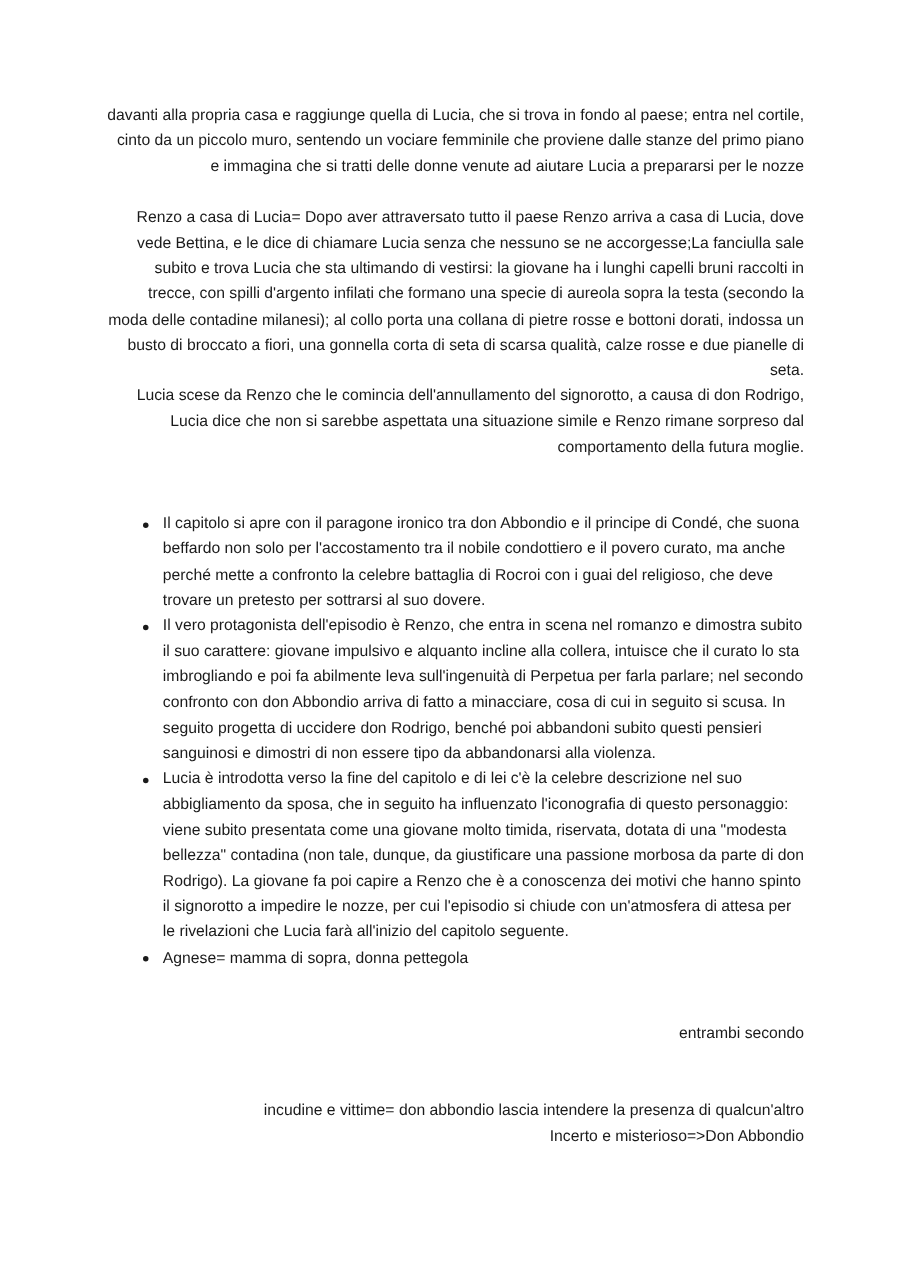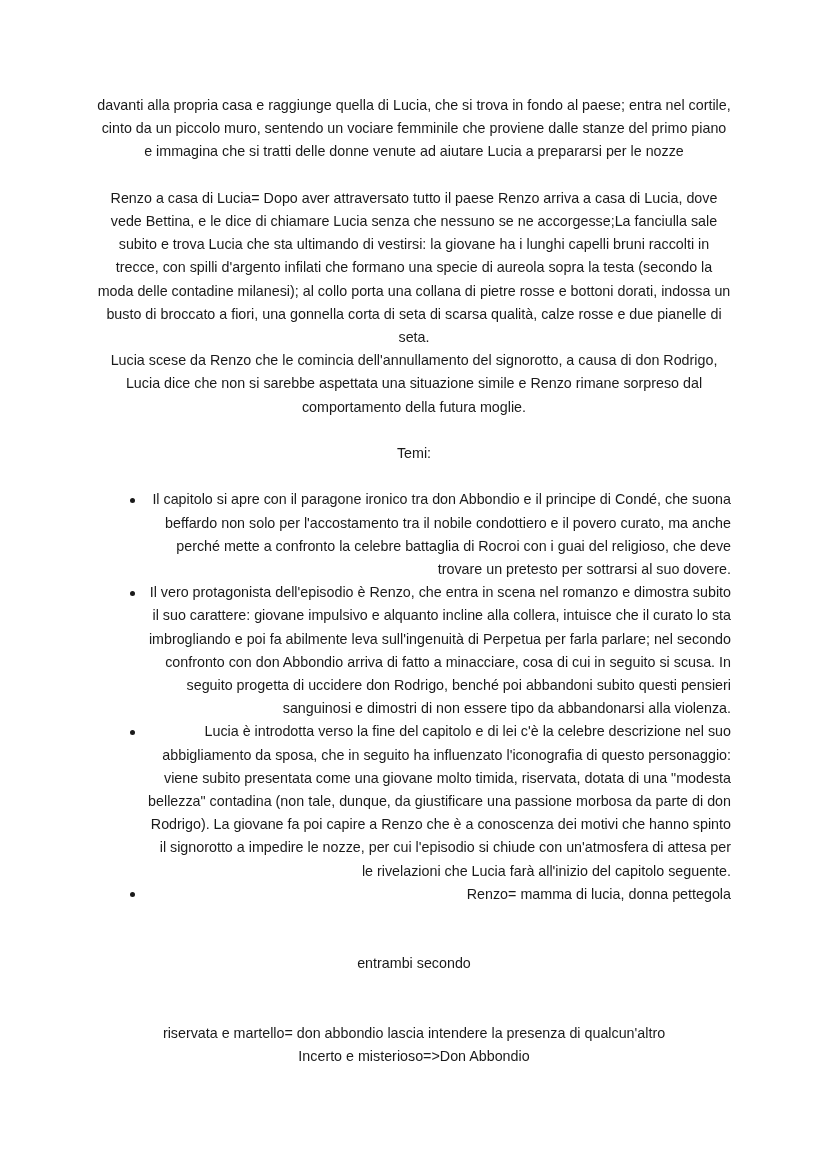--- a/index.html
+++ b/index.html
@@ -21,38 +21,37 @@
     top: 94px;
     width: 634px;
     font-family: "Liberation Sans", sans-serif;
     font-size: 14.3px;
     line-height: 23.2px;
     color: #1a1a1a;
     -webkit-font-smoothing: antialiased;
   }
   .para {
     margin: 0;
-    text-align: center;
+    text-align: right;
   }
   .spacer {
     height: 23.2px;
   }
   .lead-in {
     font-weight: normal;
   }
   ul.temi-list {
     margin: 0;
     padding: 0;
     list-style: none;
   }
   ul.temi-list > li {
     position: relative;
     padding-left: 51px;
     margin: 0;
-    text-align: right;
   }
   ul.temi-list > li::before {
     content: "";
     position: absolute;
     left: 33px;
     top: 9.5px;
     width: 5px;
     height: 5px;
     border-radius: 50%;
     background: #1a1a1a;
@@ -68,36 +67,35 @@
 
     <div class="spacer"></div>
 
     <p class="para"><span class="lead-in">Renzo a casa di Lucia</span><span>= Dopo aver attraversato tutto il paese Renzo arriva a casa di Lucia, dove vede Bettina, e le dice di chiamare Lucia senza che nessuno se ne accorgesse;La fanciulla sale subito e trova Lucia che sta ultimando di vestirsi: la giovane ha i lunghi capelli bruni raccolti in trecce, con spilli d'argento infilati che formano una specie di aureola sopra la testa (secondo la moda delle contadine milanesi); al collo porta una collana di pietre rosse e bottoni dorati, indossa un busto di broccato a fiori, una gonnella corta di seta di scarsa qualità, calze rosse e due pianelle di seta.</span></p>
 
     <p class="para">Lucia scese da Renzo che le comincia dell'annullamento del signorotto, a causa di don Rodrigo, Lucia dice che non si sarebbe aspettata una situazione simile e Renzo rimane sorpreso dal comportamento della futura moglie.</p>
 
 
     <div class="spacer"></div>
 
-    <p class="para">Temi:</p>
 
     <div class="spacer"></div>
 
     <ul class="temi-list">
       <li>Il capitolo si apre con il paragone ironico tra don Abbondio e il principe di Condé, che suona beffardo non solo per l'accostamento tra il nobile condottiero e il povero curato, ma anche perché mette a confronto la celebre battaglia di Rocroi con i guai del religioso, che deve trovare un pretesto per sottrarsi al suo dovere.</li>
       <li>Il vero protagonista dell'episodio è Renzo, che entra in scena nel romanzo e dimostra subito il suo carattere: giovane impulsivo e alquanto incline alla collera, intuisce che il curato lo sta imbrogliando e poi fa abilmente leva sull'ingenuità di Perpetua per farla parlare; nel secondo confronto con don Abbondio arriva di fatto a minacciare, cosa di cui in seguito si scusa. In seguito progetta di uccidere don Rodrigo, benché poi abbandoni subito questi pensieri sanguinosi e dimostri di non essere tipo da abbandonarsi alla violenza.</li>
       <li>Lucia è introdotta verso la fine del capitolo e di lei c'è la celebre descrizione nel suo abbigliamento da sposa, che in seguito ha influenzato l'iconografia di questo personaggio: viene subito presentata come una giovane molto timida, riservata, dotata di una "modesta bellezza" contadina (non tale, dunque, da giustificare una passione morbosa da parte di don Rodrigo). La giovane fa poi capire a Renzo che è a conoscenza dei motivi che hanno spinto il signorotto a impedire le nozze, per cui l'episodio si chiude con un'atmosfera di attesa per le rivelazioni che Lucia farà all'inizio del capitolo seguente.</li>
-      <li>Renzo= mamma di lucia, donna pettegola</li>
+      <li>Agnese= mamma di sopra, donna pettegola</li>
     </ul>
 
     <div class="spacer"></div>
     <div class="spacer"></div>
 
     <p class="para">entrambi secondo</p>
 
     <div class="spacer"></div>
     <div class="spacer"></div>
 
-    <p class="para">riservata e martello= don abbondio lascia intendere la presenza di qualcun'altro</p>
+    <p class="para">incudine e vittime= don abbondio lascia intendere la presenza di qualcun'altro</p>
     <p class="para">Incerto e misterioso=&gt;Don Abbondio</p>
 
   </div>
 </div>
 
 </body></html>

